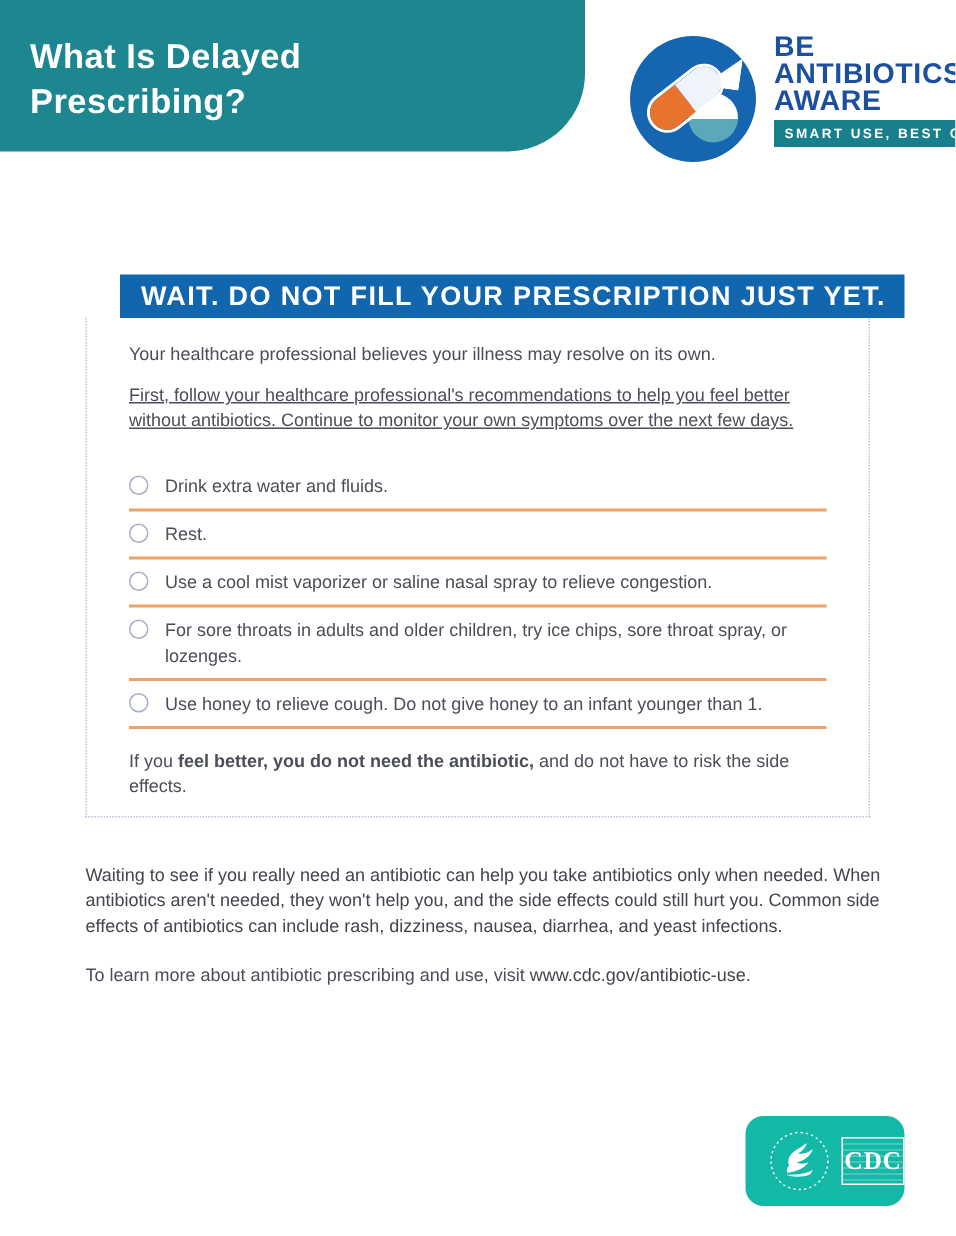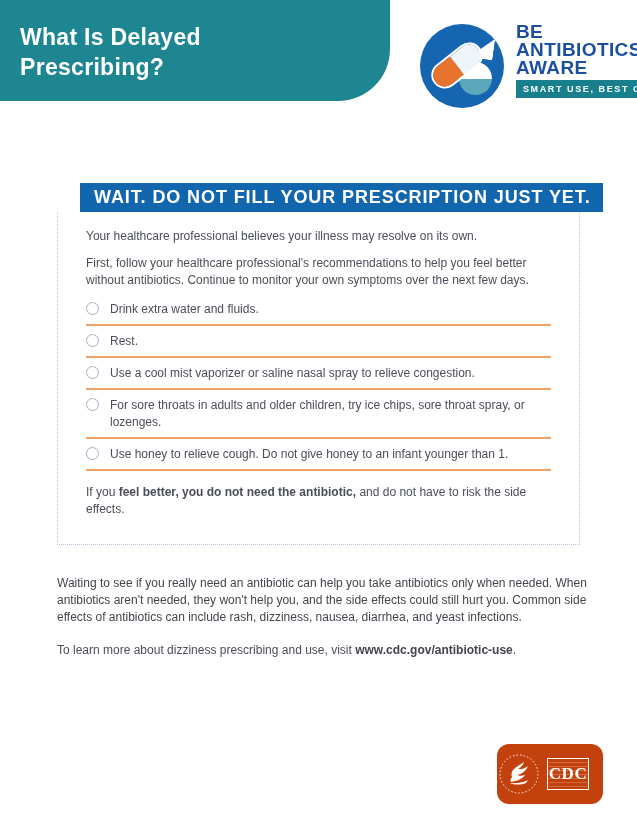--- a/index.html
+++ b/index.html
@@ -33,42 +33,42 @@
   
   .banner { position:absolute; left:57px; top:183px; width:523px; height:29px;
             background:#1266ae; color:#ffffff; font-weight:bold; font-size:18px;
             letter-spacing:.9px; line-height:29px; padding-left:14px;margin-left:23px; }
 
   
   .dotted-box { position:absolute; left:57px; top:212px; width:523px; height:333px;
             border:1.5px dotted #b7c3d9; border-top:none; padding:16px 28px 0 28px;
             color:#4b4e58; font-size:12px; line-height:17px; overflow:hidden; }
   .intro { margin-bottom:10px; }
-  .instructions { margin-bottom:5px; }
+  .instructions { margin-bottom:20px;text-decoration:underline; }
   .check-row { display:flex; align-items:flex-start; gap:11px; padding:7px 0 6px 0;
             border-bottom:2px solid #f0a264; }
   .check-circle { flex:0 0 auto; width:13px; height:13px; border:1.5px solid #a7adc6;
             border-radius:50%; margin-top:1px; background:#ffffff; }
   .fill-para { margin-top:13px; }
   .fill-para + .fill-para { margin-top:10px; }
   .bold { font-weight:bold; }
   .blank-field { display:inline-block; width:34px; height:20px; background:#e4e8f7;
             border-bottom:2px solid #4b4d57; vertical-align:-4px; margin:0 2px; }
 
   
   .body-copy { position:absolute; left:57px; top:575px; width:532px;
             color:#43454d; font-size:12px; line-height:17px; }
   .body-copy .para { font-weight:normal; margin-bottom:14px; }
   .learn-line { font-weight:normal; color:#4b4e58; margin-top:16px; }
-  .learn-link { font-weight:bold; color:#43454d; text-decoration:none; cursor:pointer; }
+  .learn-link { font-weight:normal; color:#43454d; text-decoration:none; cursor:pointer; }
 
   
   .cdc-logo { position:absolute; left:497px; top:744px; width:106px; height:60px;
-            background:#c2410c; border-radius:12px; display:flex; align-items:center;
-            justify-content:flex-start; gap:6px; }
+            background:#14b8a6; border-radius:12px; display:flex; align-items:center;
+            justify-content:flex-end; gap:6px; }
   .hhs-seal { width:44px; height:44px; flex:0 0 auto; }
   .cdc-box { width:42px; height:32px; border:1.5px solid #ffffff; display:flex;
             align-items:center; justify-content:center;
             background:repeating-linear-gradient(to bottom, rgba(255,255,255,0) 0 3px, rgba(255,255,255,.22) 3px 4px);
             color:#ffffff; font-family:"Liberation Serif", serif; font-weight:bold;
             font-size:17px; letter-spacing:.5px; }
 </style>
 </head>
 <body>
 
@@ -121,21 +121,21 @@
       <span class="check-circle"></span>
       <span>Use honey to relieve cough. Do not give honey to an infant younger than 1.</span>
     </div>
 
 
     <p class="fill-para"><span>If you </span><span class="bold">feel better, you do not need the antibiotic,</span><span> and do not have to risk the side effects.</span></p>
   </div>
 
   <div class="body-copy">
     <p class="para">Waiting to see if you really need an antibiotic can help you take antibiotics only when needed. When antibiotics aren't needed, they won't help you, and the side effects could still hurt you. Common side effects of antibiotics can include rash, dizziness, nausea, diarrhea, and yeast infections.</p>
-    <p class="learn-line"><span>To learn more about dizziness prescribing and use, visit </span><a class="learn-link">www.cdc.gov/antibiotic-use</a><span>.</span></p>
+    <p class="learn-line"><span>To learn more about antibiotic prescribing and use, visit </span><a class="learn-link">www.cdc.gov/antibiotic-use</a><span>.</span></p>
   </div>
 
   <div class="cdc-logo">
     <svg class="hhs-seal" viewBox="0 0 44 44">
       <circle cx="22" cy="22" r="19" fill="none" stroke="#ffffff" stroke-width="1" stroke-dasharray="1.6 2" opacity="0.9"></circle>
       <path d="M14 30 C20 29 25 27 28 23 C25 24 22 24 20 23 C25 22 29 19 31 14 C27 17 24 17.5 21 17 C24 15.5 26 13 27 10 C23 13 19 14.5 16 18 C14.5 20 14 23 15 25 C13.5 27 13 28.5 14 30 Z" fill="#ffffff"></path>
       <path d="M13 31 C19 31.5 27 30.5 31 28 L29 31 C24 33 17 33 13 31 Z" fill="#ffffff"></path>
     </svg>
     <div class="cdc-box">CDC</div>
   </div>

